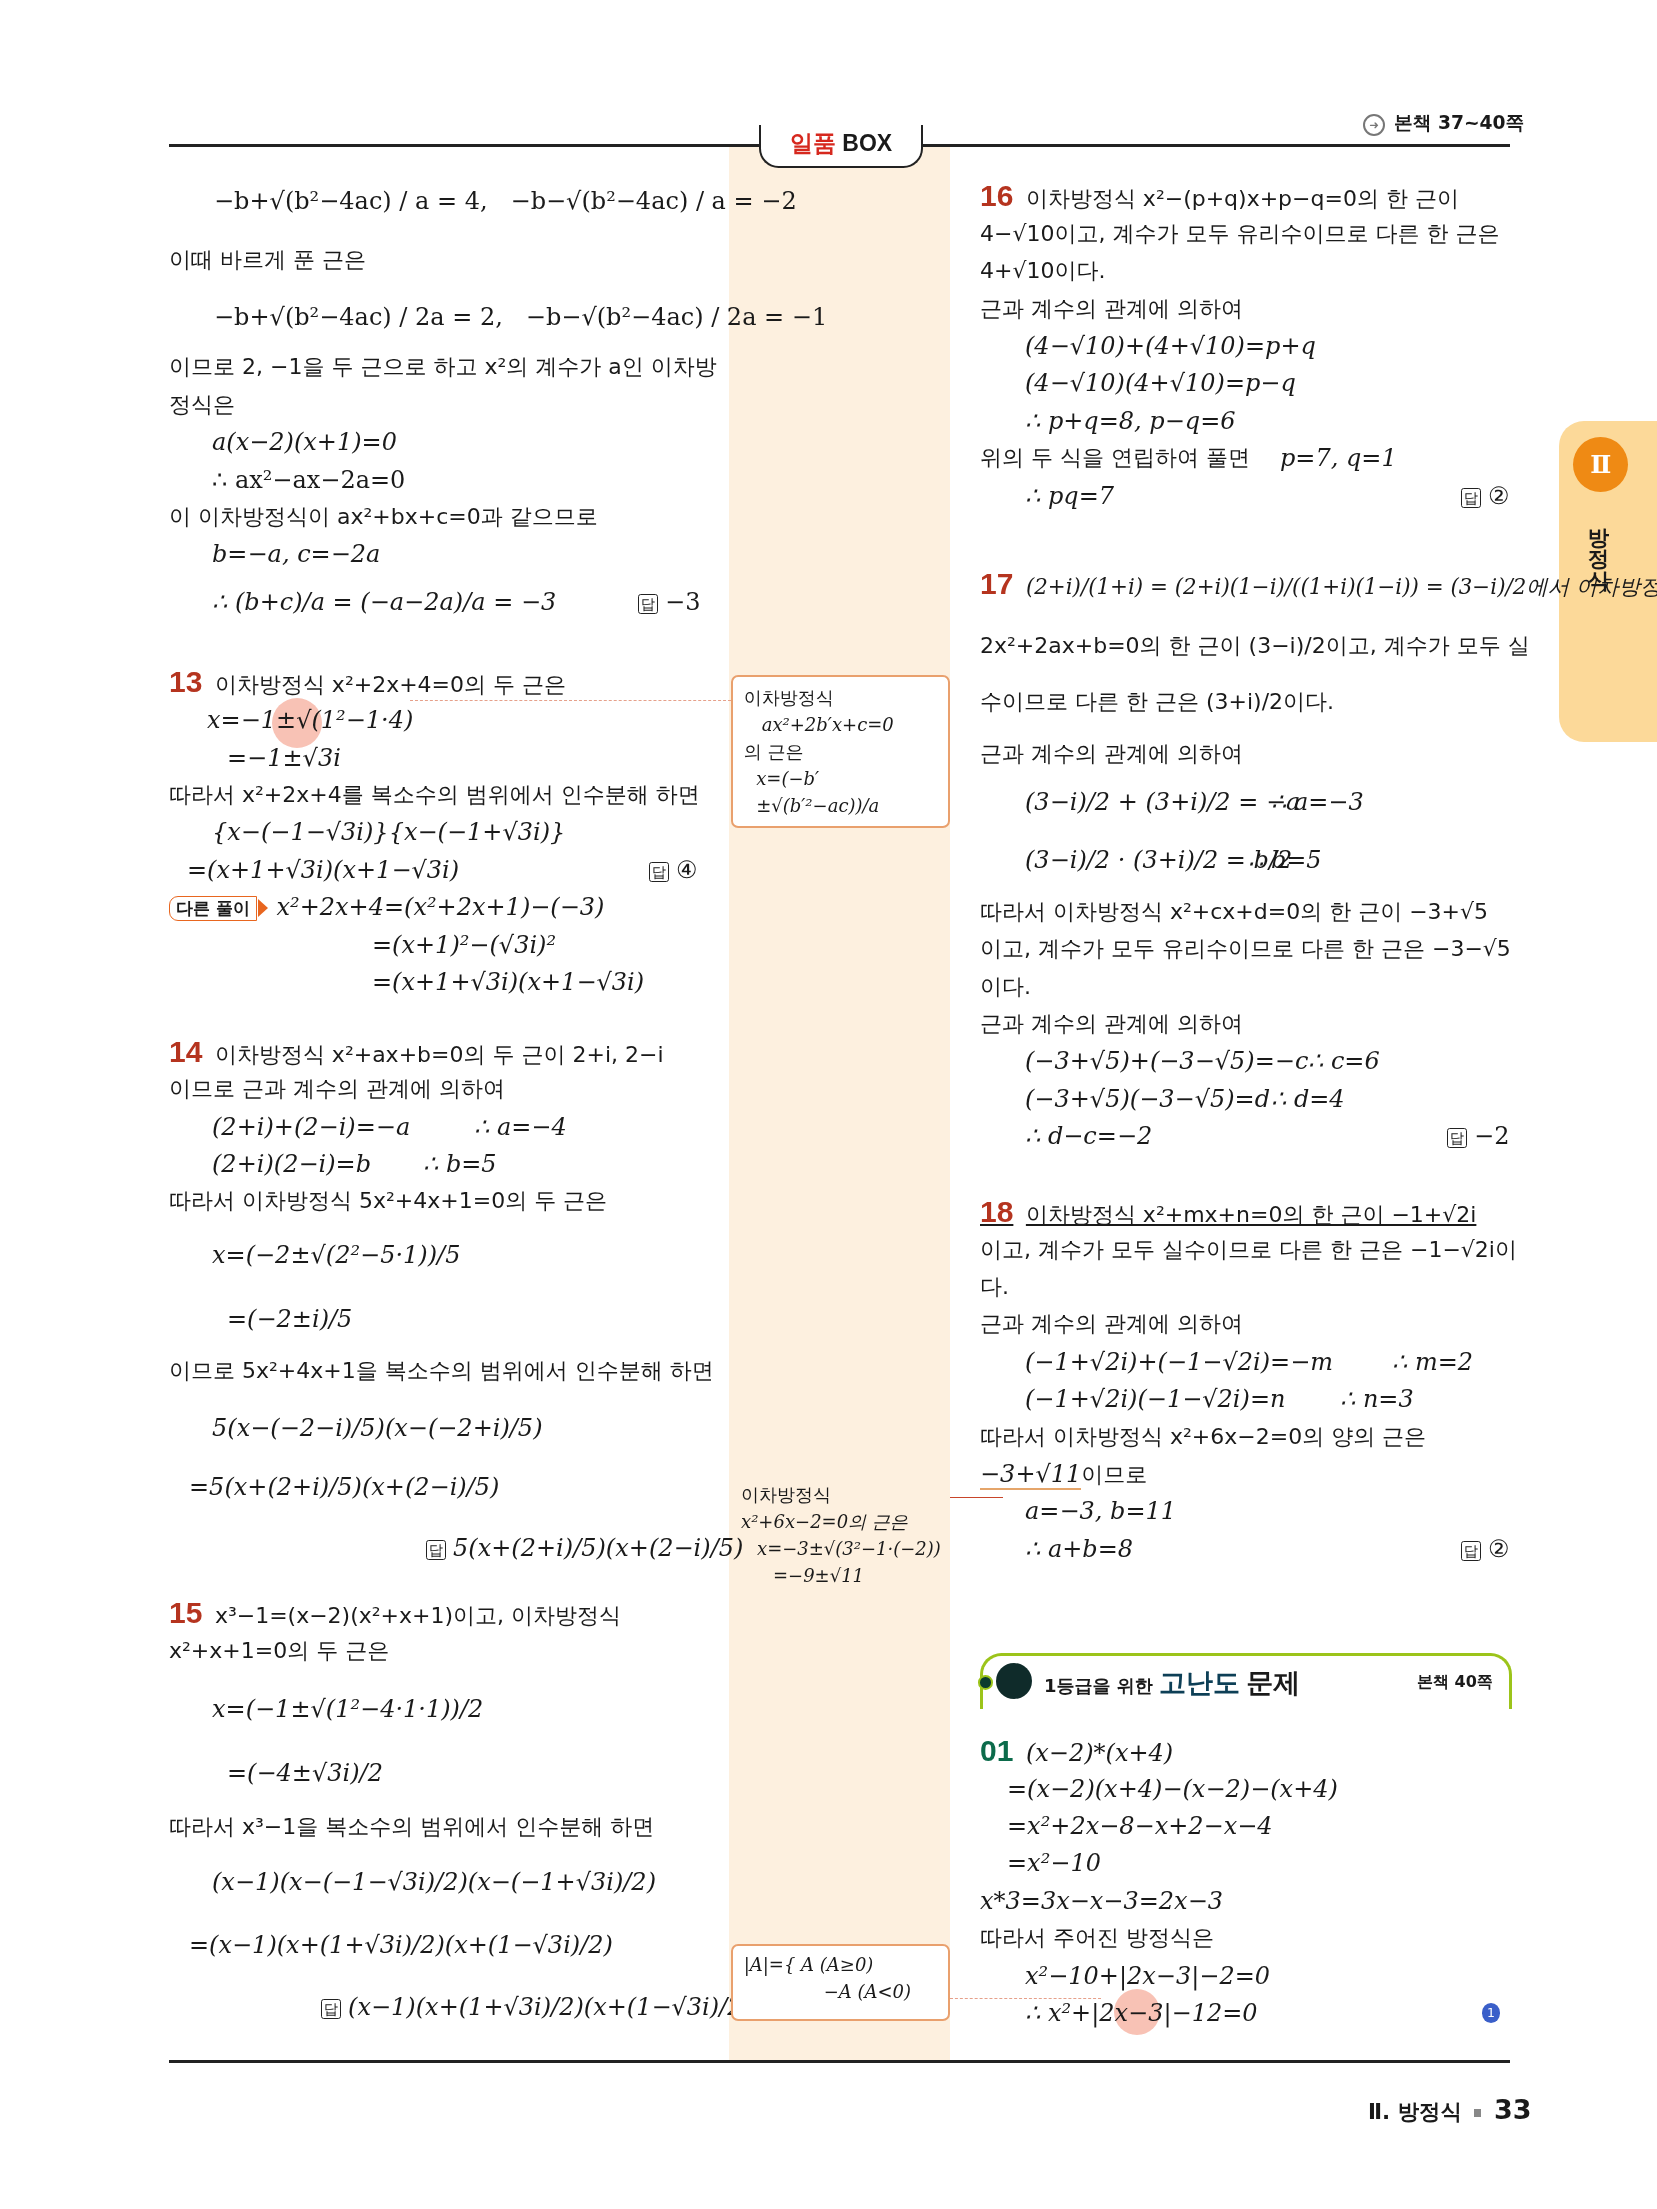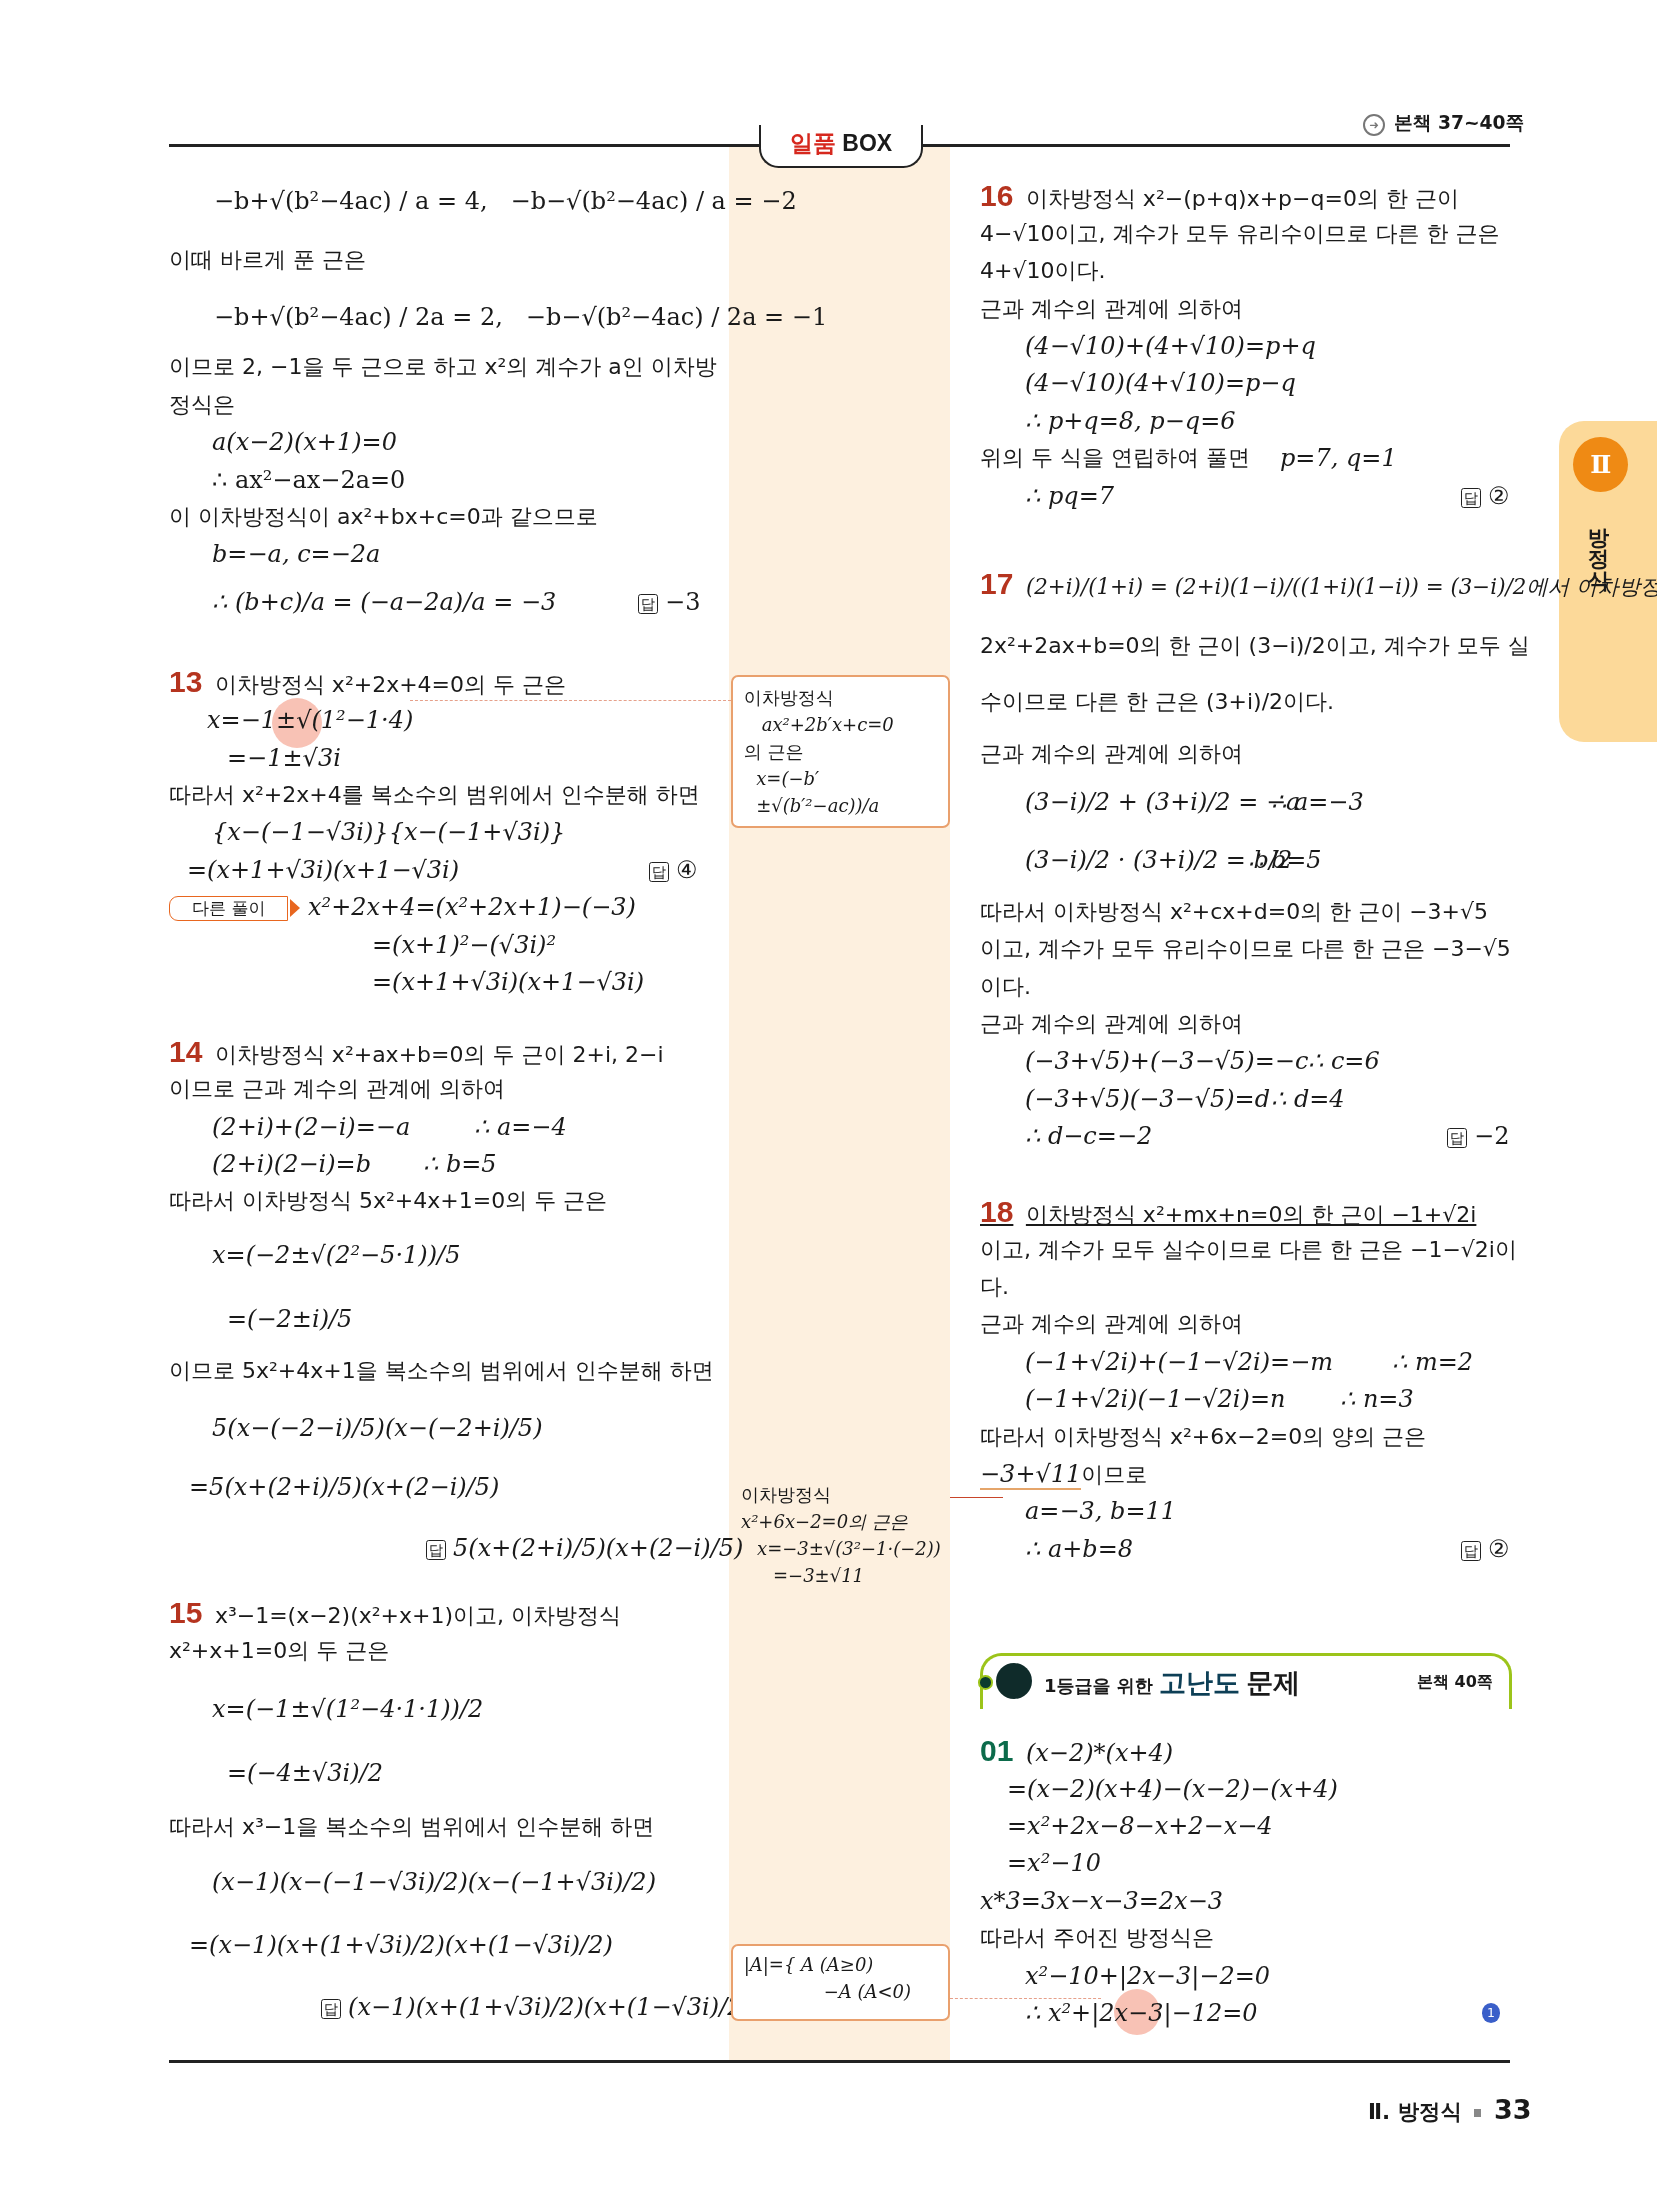--- a/index.html
+++ b/index.html
@@ -17,21 +17,21 @@
   .box-col{position:absolute;left:729px;top:147px;width:221px;height:1916px;background:#fdf0df;}
   .box-tab{position:absolute;left:759px;top:125px;width:160px;height:41px;background:#fff;border:2.7px solid #222;border-top:none;border-radius:0 0 19.6px 19.6px;text-align:center;
            font-family:"Liberation Sans",sans-serif;font-weight:bold;font-size:23px;line-height:36px;}
   .box-tab .red{color:#d6281e;}
   .note{position:absolute;background:#fff;border:2.7px solid #e9a06d;border-radius:7.1px;font-size:18px;line-height:27px;padding:7.1px 10.7px;}
   .side-tab{position:absolute;left:1559px;top:421px;width:98px;height:321px;background:#fcd999;border-radius:25px 0 0 25px;}
   .side-circle{position:absolute;left:14.3px;top:16px;width:55px;height:55px;border-radius:50%;background:#ef8a14;color:#fff;font-family:"DejaVu Serif",serif;font-weight:bold;text-align:center;line-height:55px;font-size:25px;}
   .side-label{position:absolute;left:25px;top:91px;writing-mode:vertical-rl;font-size:21.4px;font-family:"DejaVu Sans",sans-serif;font-weight:bold;}
   .dash{position:absolute;border-top:1.8px dashed #e6a08a;height:0;}
   .highlight{position:absolute;border-radius:50%;background:rgba(240,120,90,0.45);}
-  .alt-badge{display:inline-block;font-family:"DejaVu Sans",sans-serif;font-weight:normal;font-size:17px;border:1.8px solid #e8661f;border-radius:9px 0 0 9px;padding:0 22px;line-height:23px;position:relative;margin-right:19.6px;vertical-align:middle;}
+  .alt-badge{display:inline-block;font-family:"DejaVu Sans",sans-serif;font-weight:bold;font-size:17px;border:1.8px solid #e8661f;border-radius:9px 0 0 9px;padding:0 6px;line-height:23px;position:relative;margin-right:19.6px;vertical-align:middle;}
   .alt-badge:after{content:"";position:absolute;right:-12.5px;top:1.8px;border-left:10.7px solid #e8661f;border-top:9.8px solid transparent;border-bottom:9.8px solid transparent;}
   .hard-header{position:absolute;left:980px;top:1653px;width:526px;height:53px;border:3.6px solid #9cc41a;border-bottom:none;border-radius:21.4px 21.4px 0 0;}
   .hard-dot{position:absolute;left:978px;top:1675px;width:10.7px;height:10.7px;border-radius:50%;background:#0b3b2e;border:2.7px solid #9cc41a;}
   .hard-icon{position:absolute;left:996px;top:1663px;width:36px;height:36px;border-radius:50%;background:#0f2b2a;}
   .hard-title{position:absolute;left:1044px;top:1665px;font-family:"DejaVu Sans",sans-serif;font-size:18px;font-weight:bold;line-height:36px;}
   .hard-title .big{font-size:27px;color:#0d3f56;}
   .hard-title .big2{font-size:27px;}
   .hard-ref{position:absolute;left:1417px;top:1672px;font-family:"DejaVu Sans",sans-serif;font-size:16px;font-weight:bold;}
   .hdr-ref{position:absolute;left:1363px;top:110px;font-family:"DejaVu Sans",sans-serif;font-size:18.7px;font-weight:bold;}
   .hdr-icon{display:inline-block;width:18px;height:18px;border-radius:50%;border:2.7px solid #777;color:#777;font-size:11.6px;text-align:center;line-height:18px;margin-right:9px;}
@@ -139,21 +139,21 @@
   <div class="k">이차방정식</div>
   <div class="math" style="padding-left:18px;font-style:italic;">ax²+2b′x+c=0</div>
   <div class="k">의 근은</div>
   <div class="math" style="padding-left:12.5px;font-style:italic;font-size:18px;">x=(−b′±√(b′²−ac))/a</div>
 </div>
 
 <div style="position:absolute;left:741px;top:1481px;font-size:18px;line-height:27px;">
   <div class="k">이차방정식</div>
   <div class="math" style="font-style:italic;">x²+6x−2=0의 근은</div>
   <div class="math" style="padding-left:16px;font-style:italic;">x=−3±√(3²−1·(−2))</div>
-  <div class="math" style="padding-left:32px;font-style:italic;">=−3±√11</div>
+  <div class="math" style="padding-left:32px;font-style:italic;">=−9±√11</div>
 </div>
 <div class="dash" style="left:950px;top:1497px;width:53px;border-top:1.8px solid #c8452a;"></div>
 
 <div class="note" style="left:731px;top:1944px;width:194px;height:62px;padding:5.3px 10.7px;">
   <div class="math" style="font-style:italic;">|A|={ A (A≥0)</div>
   <div class="math" style="font-style:italic;padding-left:80px;">−A (A&lt;0)</div>
 </div>
 <div class="dash" style="left:950px;top:1998px;width:151px;"></div>
 
 <div>

